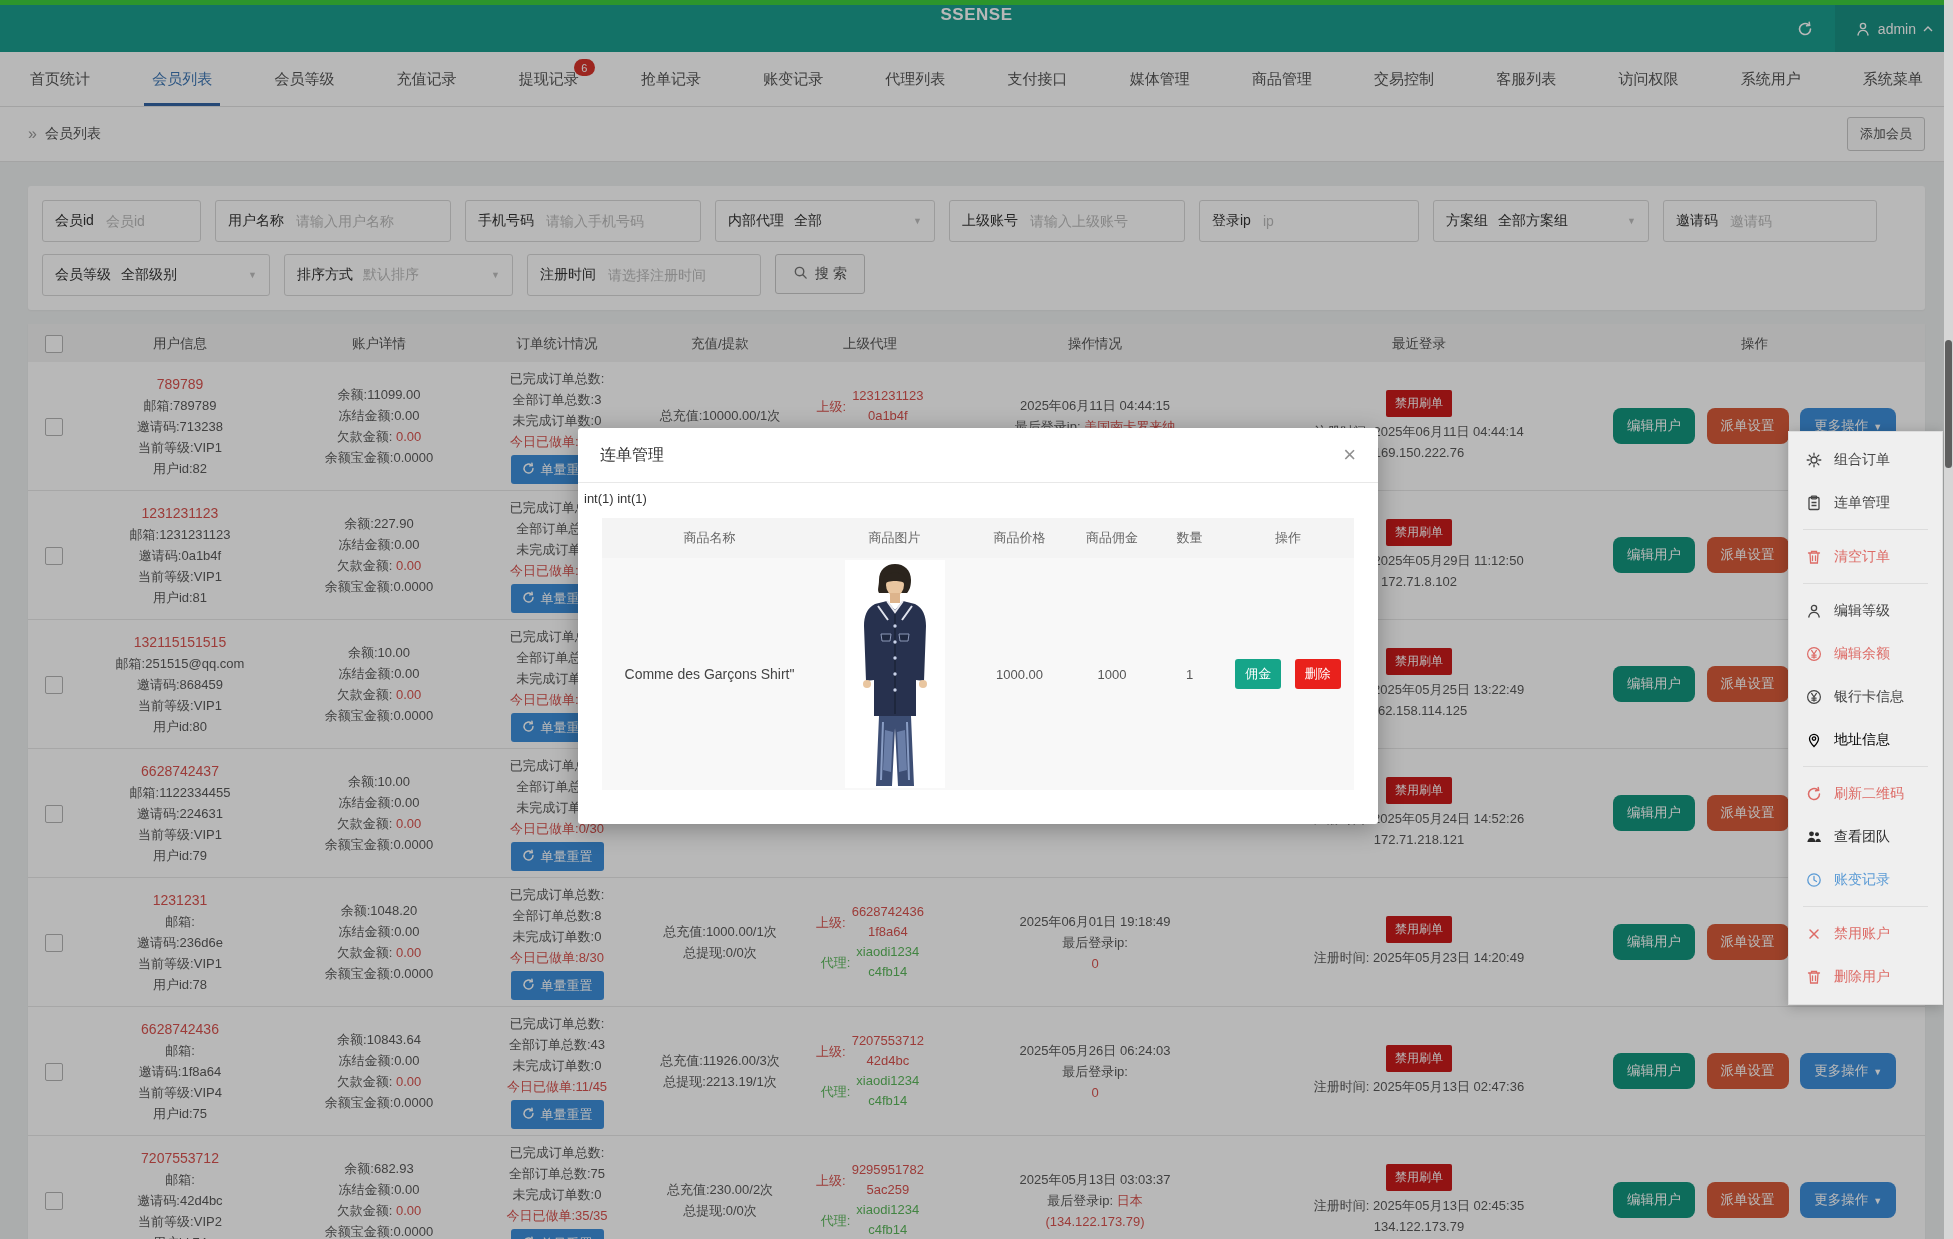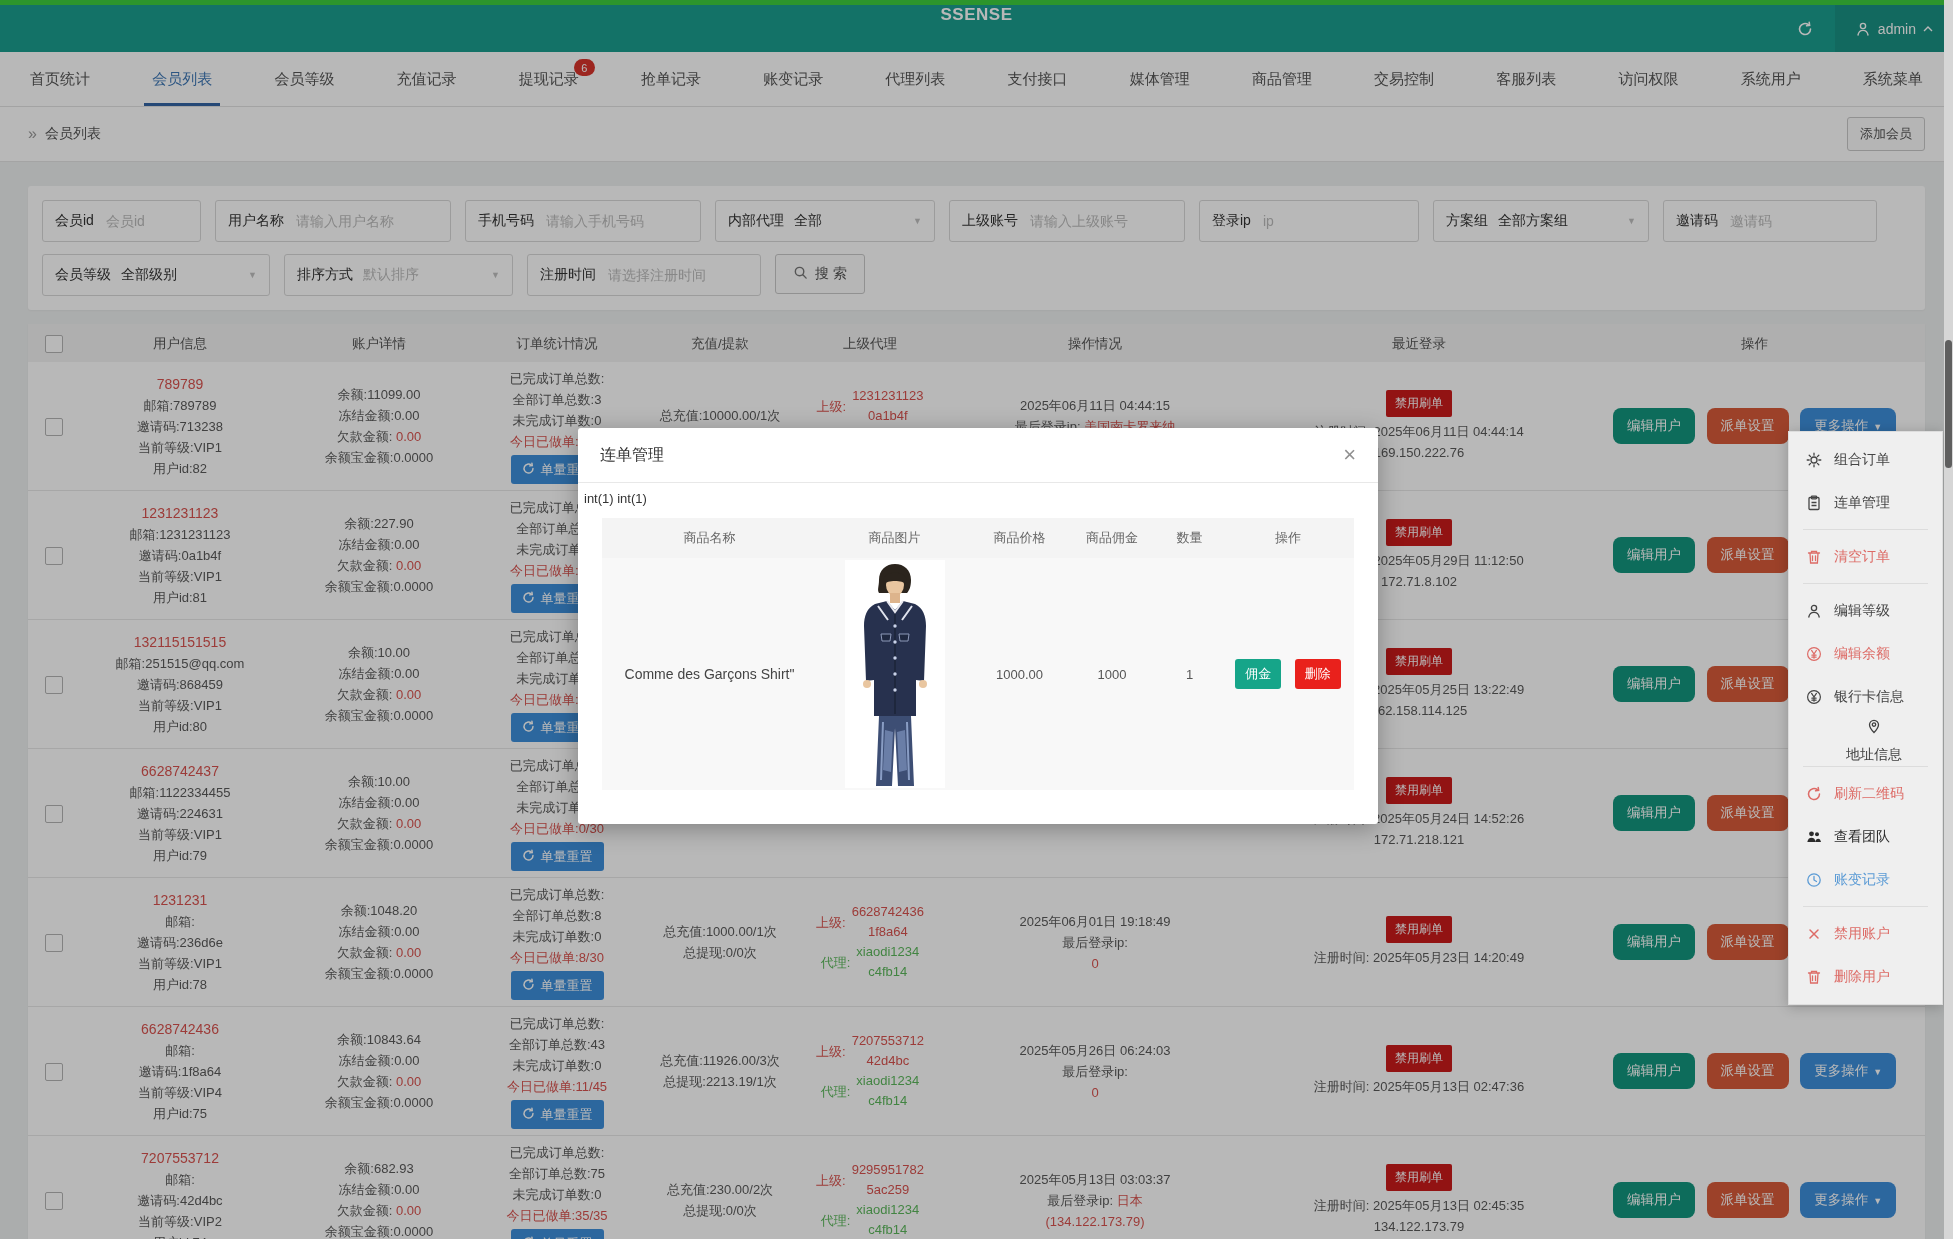--- a/index.html
+++ b/index.html
@@ -83,21 +83,21 @@
   .m-name{font-size:14px;color:#444;}
   .m-img{width:100px;height:228px;background:#fff;margin:2px auto;}
   .m-btn{border:none;border-radius:3px;color:#fff;font-size:13px;height:30px;padding:0 10px;cursor:pointer;margin:0 5px;font-family:inherit;}
   .m-btn.commission{background:#16a589;}
   .m-btn.delete{background:#e9211c;}
   .m-bottom{height:34px;}
   .dropdown{position:absolute;left:1788px;top:431px;width:153px;background:#efefef;border:1px solid #ddd;
             box-shadow:0 2px 12px rgba(0,0,0,.22);padding:6px 0;z-index:60;}
   .dd-item{height:43px;display:flex;align-items:center;gap:12px;padding-left:17px;font-size:14px;cursor:pointer;white-space:nowrap;}
   .dd-item .dd-icon{display:flex;}
-  .dd-default{color:#444;} .dd-dark{color:#2b2b2b;} .dd-red{color:#dd6b66;} .dd-yellow{color:#404040;flex-direction:column;} .dd-blue{color:#5b9bd5;}
+  .dd-default{color:#444;} .dd-dark{color:#2b2b2b;} .dd-red{color:#dd6b66;} .dd-yellow{color:#000000;} .dd-blue{color:#5b9bd5;}
   .dd-divider{height:1px;background:#dcdcdc;margin:5px 14px;}
   
   .scrollbar{position:absolute;top:0;right:0;width:9px;height:100%;background:#d6d6d6;z-index:70;}
   .scroll-thumb{position:absolute;top:340px;left:1px;width:7px;height:128px;background:#5f5f5f;border-radius:4px;cursor:pointer;}
   .ic16{width:16px;height:16px;}
 </style>
 </head>
 <body>
 
 <div class="topline"></div>

